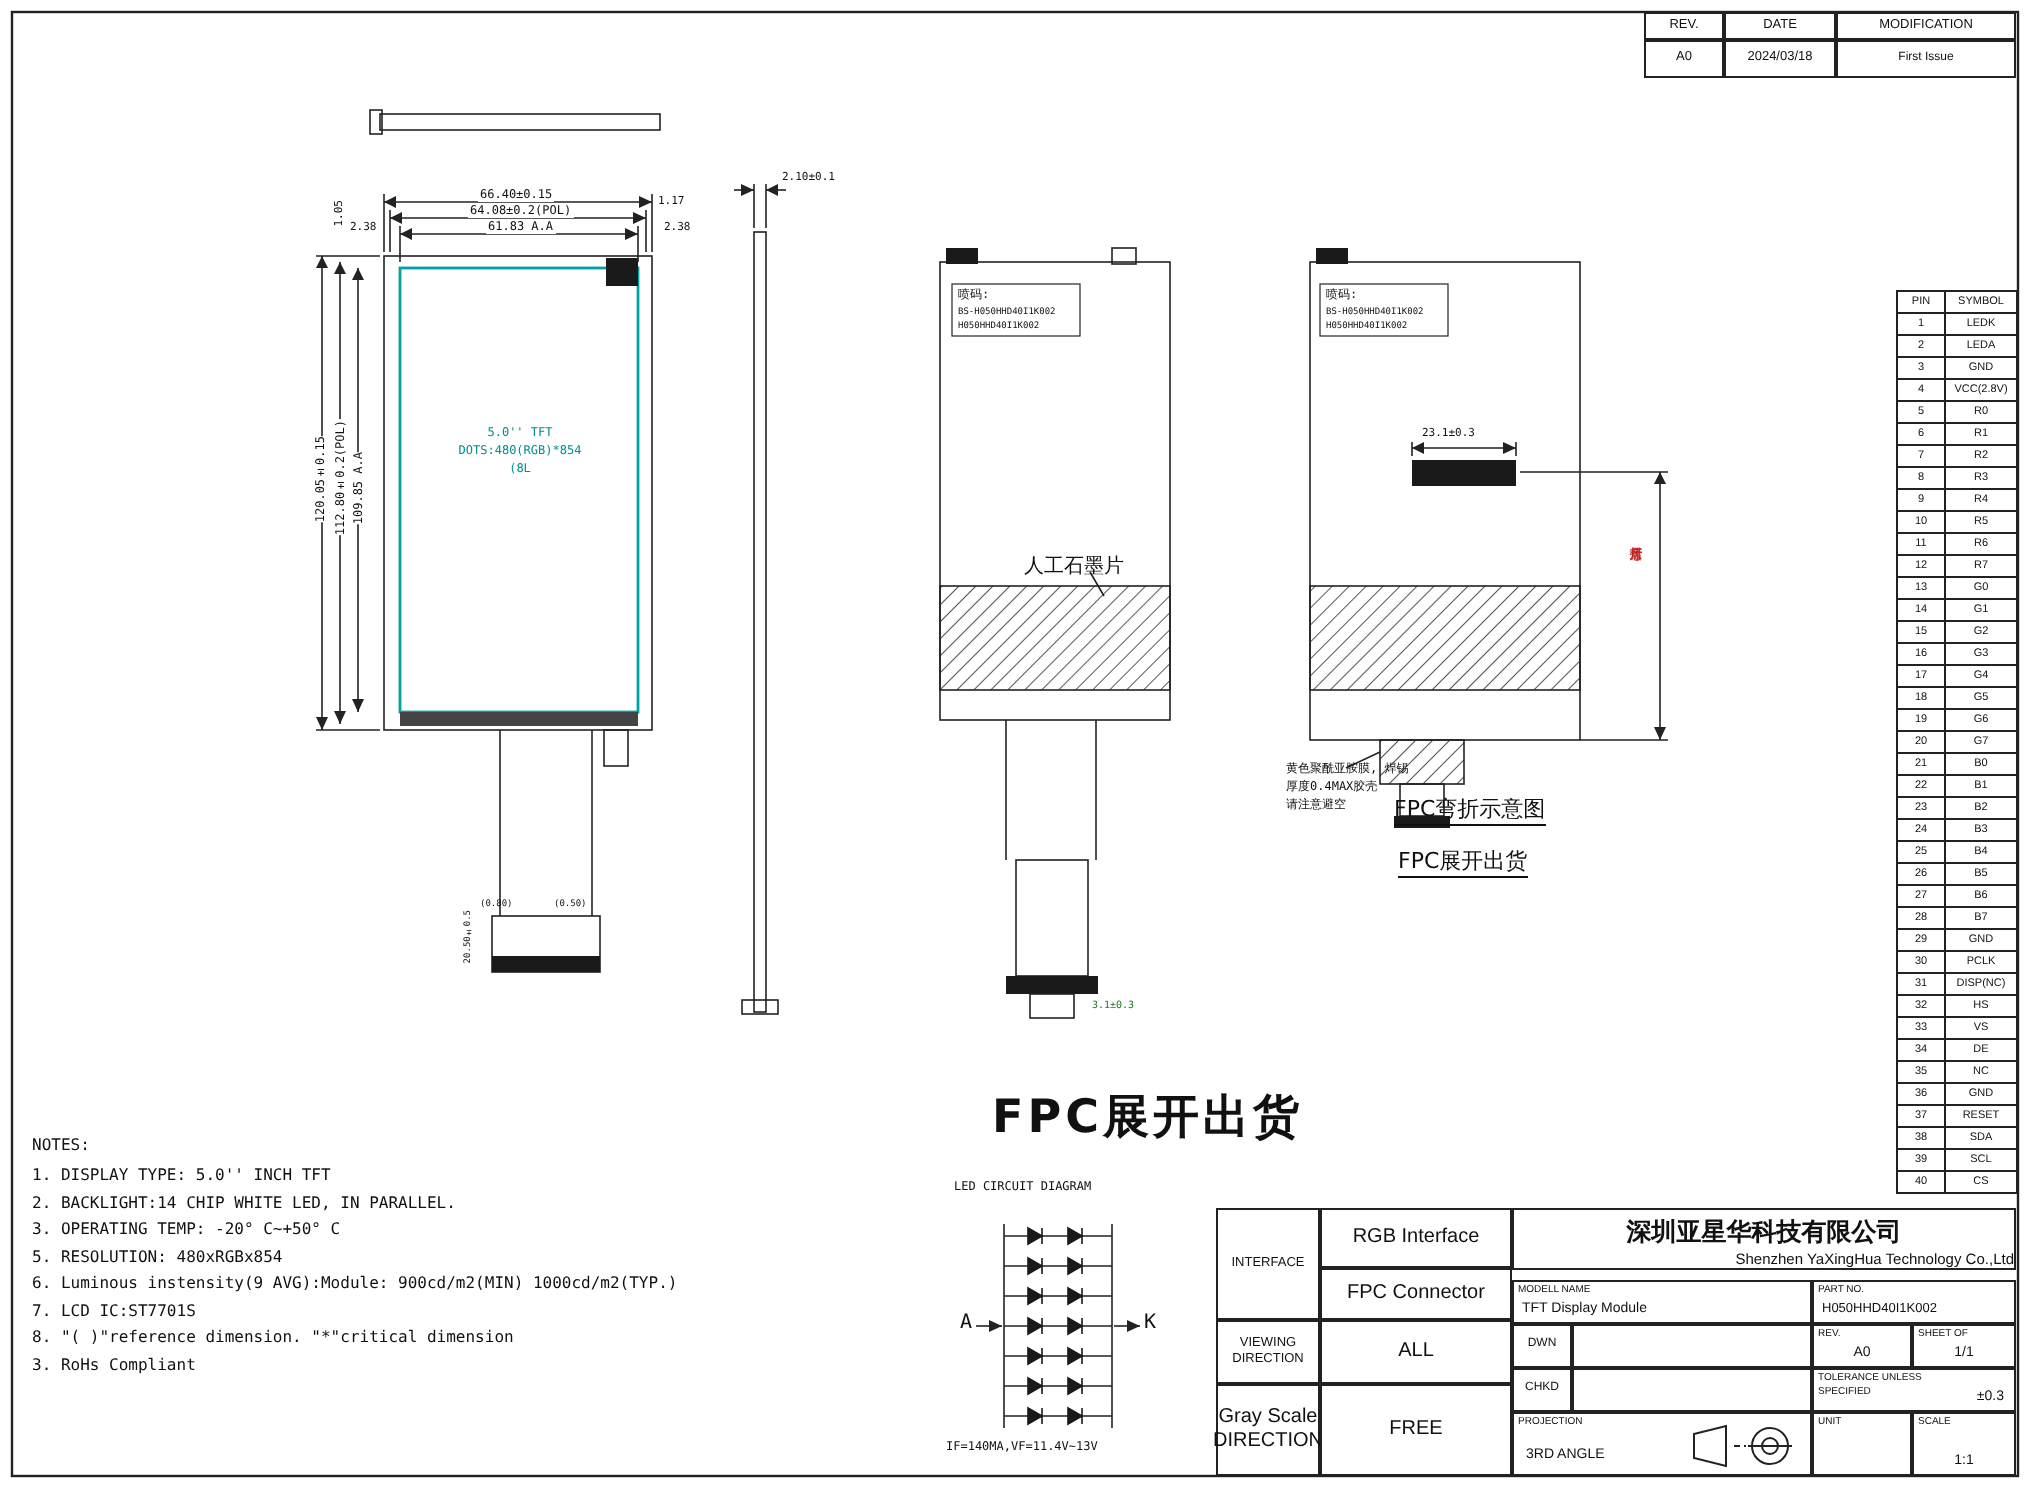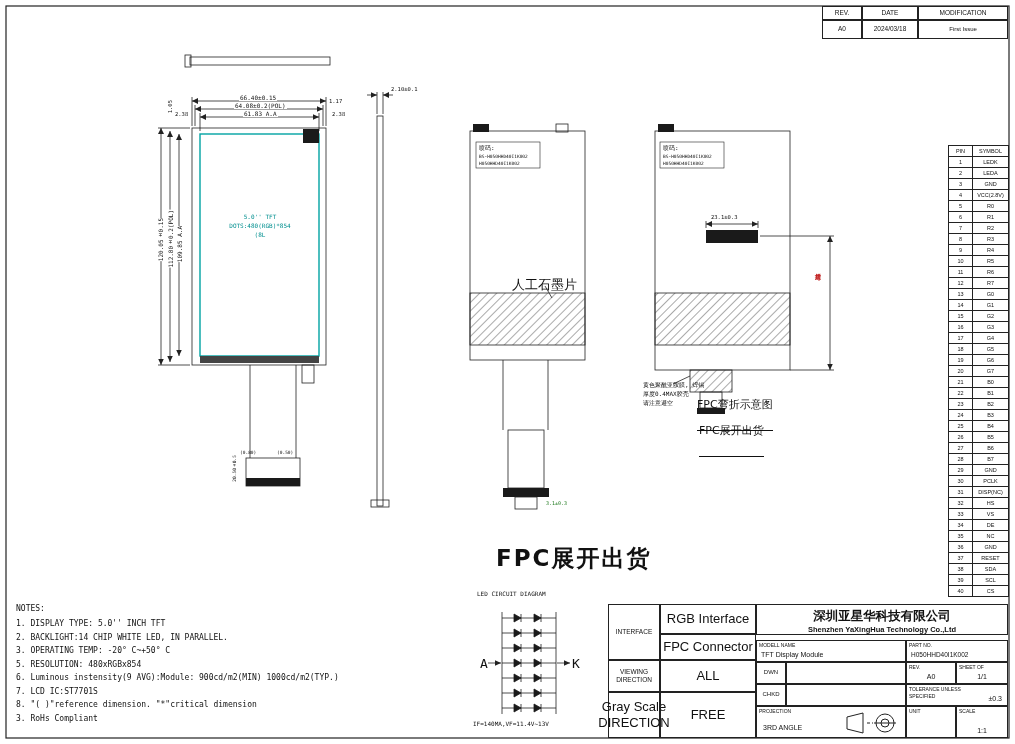--- a/index.html
+++ b/index.html
@@ -2,41 +2,41 @@
 <html><head>
 <meta charset="utf-8">
 <style>
   *{margin:0;padding:0;box-sizing:border-box}
   html,body{width:1015px;height:744px;background:#fff;overflow:hidden;position:relative;
     font-family:"Liberation Sans",sans-serif;color:#111}
   svg{position:absolute;left:0;top:0}
   .lbl{position:absolute;white-space:nowrap;font-family:"DejaVu Sans Mono",monospace;color:#111}
   .bg{background:#fff;padding:0 1px}
   .f45{font-size:4.5px}.f5{font-size:5px}.f55{font-size:5.5px}.f6{font-size:6px}
-  .f65{font-size:6.5px}.f7{font-size:13px}.f11{font-size:11px}
+  .f65{font-size:6.5px}.f7{font-size:10px}.f11{font-size:11px}
   .teal{color:#008f8f}.green{color:#1f7a1f}.red{color:#c22222}
   .vt{writing-mode:vertical-rl;transform:rotate(180deg)}
   .vtc{writing-mode:vertical-rl}
   .ctr{text-align:center}
-  .ul{border-bottom:1px solid #111;padding-bottom:18px;font-family:"DejaVu Sans",sans-serif}
+  .ul{border-bottom:1px solid #111;padding-bottom:0;font-family:"DejaVu Sans",sans-serif}
   .bigcap{position:absolute;font-family:"DejaVu Sans",sans-serif;font-weight:bold;
     font-size:23px;letter-spacing:2px;white-space:nowrap}
   
   .cell{position:absolute;border:1px solid #222;background:transparent}
   .cc{display:flex;align-items:center;justify-content:center;width:100%;height:100%;
     text-align:center;line-height:1.25}
   .tag{position:absolute;top:1px;left:2px;font-size:5px;white-space:nowrap}
   .val{position:absolute;left:4px;bottom:3px;font-size:7px;white-space:nowrap}
   .valc{position:absolute;left:0;bottom:3px;width:100%;text-align:center;font-size:7px}
   #pin-table{position:absolute;left:948px;top:145px;border-collapse:collapse;
     font-family:"Liberation Sans",sans-serif}
   #pin-table td,#pin-table th{border:1px solid #222;font-size:5.5px;font-weight:normal;
     height:10px;line-height:10px;padding:0 1px;text-align:center;width:24px}
   #pin-table td:last-child,#pin-table th:last-child{width:36px}
-  #notes-block{position:absolute;left:16px;top:604px;width:440px;
+  #notes-block{position:absolute;left:16px;top:568px;width:440px;
     font-family:"DejaVu Sans Mono",monospace;font-size:8px}
   #notes-block .note-title{font-size:8px;margin-bottom:4px}
   #notes-block .note-item{line-height:13.5px;white-space:nowrap}
   .spray{line-height:7px}
 </style>
 </head>
 <body>
 
 <svg width="1015" height="744">
   <defs>
@@ -423,21 +423,21 @@
     </div>
   <div class="cell" style="left:608px;top:692px;width:52px;height:46px">
       <div class="cc f7" style="padding:0 2px">Gray Scale DIRECTION</div>
     </div>
   <div class="cell" style="left:660px;top:692px;width:96px;height:46px">
       <div class="cc f7">FREE</div>
     </div>
 
   <div class="cell" style="left:756px;top:604px;width:252px;height:31px">
     <div style="text-align:center;font-weight:bold;font-size:12.5px;margin-top:3px;font-family:'DejaVu Sans',sans-serif">深圳亚星华科技有限公司</div>
-    <div style="text-align:center;font-weight:bold;font-size:7.5px">Shenzhen YaXingHua Technology Co.,Ltd</div>
+    <div style="text-align:right;font-weight:normal;font-size:7.5px">Shenzhen YaXingHua Technology Co.,Ltd</div>
   </div>
 
   <div class="cell" style="left:756px;top:640px;width:150px;height:22px">
     <div class="tag">MODELL NAME</div>
     <div class="val">TFT Display Module</div>
   </div>
   <div class="cell" style="left:906px;top:640px;width:102px;height:22px">
     <div class="tag">PART NO.</div>
     <div class="val" style="font-size:6.5px">H050HHD40I1K002</div>
   </div>

